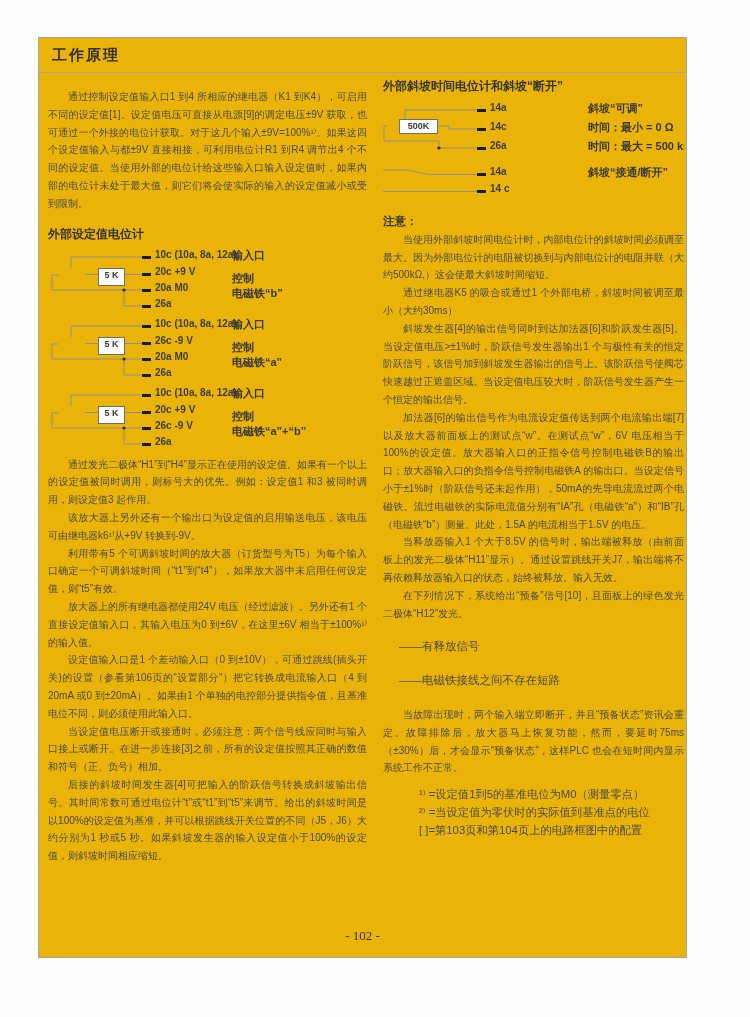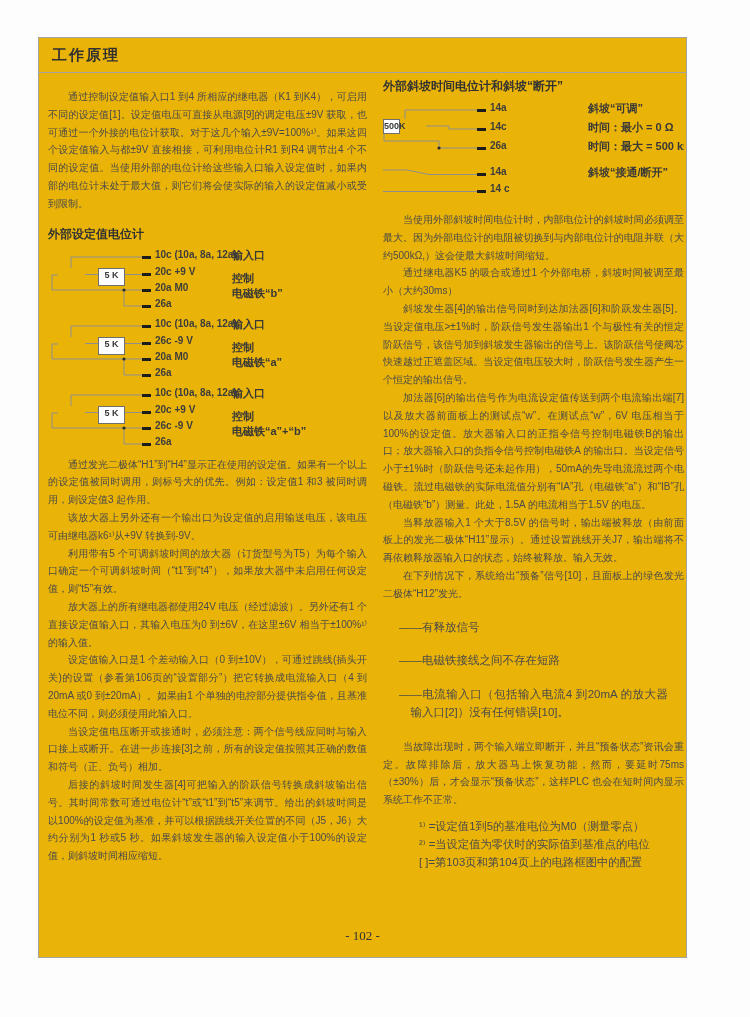--- a/index.html
+++ b/index.html
@@ -47,21 +47,21 @@
   .schem-ramp{height:102px;margin-top:7px;}
   .wires{position:absolute;left:0;top:0;}
   .wires polyline,.wires line{fill:none;stroke:#8f8f8f;stroke-width:1;}
   .wires circle{fill:#2a2a2a;stroke:none;}
   .potbox{
     position:absolute;border:1px solid #6f6f6f;background:#fefefe;
     font-size:9px;font-weight:700;color:#3a3a3a;text-align:center;
     box-sizing:border-box;
   }
   .pot-5k{left:10px;top:19px;width:27px;height:18px;line-height:13px;margin-left:40px;}
-  .pot-500k{left:0;top:17px;width:17px;height:15px;line-height:13px;}
+  .pot-500k{left:16px;top:17px;width:39px;height:15px;line-height:13px;}
   .pin{
     position:absolute;left:94px;padding-left:13px;
     font-size:10px;font-weight:700;color:#3d3d3d;white-space:nowrap;line-height:12px;
   }
   .term{position:absolute;left:0;top:7px;width:9px;height:3px;background:#1c1c1c;}
   .slabel{
     position:absolute;left:184px;font-size:11px;font-weight:700;color:#383838;
     white-space:nowrap;line-height:13px;
   }
   .slabel-ramp{left:172px;margin-left:33px;}
@@ -164,30 +164,30 @@
       <div class="pin" style="top:19px"><i class="term"></i><span>14c</span></div>
       <div class="pin" style="top:38px"><i class="term"></i><span>26a</span></div>
       <div class="pin" style="top:64px"><i class="term"></i><span>14a</span></div>
       <div class="pin" style="top:81px"><i class="term"></i><span>14 c</span></div>
       <div class="slabel slabel-ramp" style="top:0px">斜坡“可调”</div>
       <div class="slabel slabel-ramp" style="top:19px">时间：最小 = 0 Ω</div>
       <div class="slabel slabel-ramp" style="top:38px">时间：最大 = 500 kΩ</div>
       <div class="slabel slabel-ramp" style="top:64px">斜坡“接通/断开”</div>
     </div>
 
+    <p class="note-heading">注意：</p>
     <p class="para">当使用外部斜坡时间电位计时，内部电位计的斜坡时间必须调至最大。因为外部电位计的电阻被切换到与内部电位计的电阻并联（大约500kΩ,）这会使最大斜坡时间缩短。</p>
     <p class="para">通过继电器K5 的吸合或通过1 个外部电桥，斜坡时间被调至最小（大约30ms）</p>
     <p class="para">斜坡发生器[4]的输出信号同时到达加法器[6]和阶跃发生器[5]。当设定值电压&gt;±1%时，阶跃信号发生器输出1 个与极性有关的恒定阶跃信号，该信号加到斜坡发生器输出的信号上。该阶跃信号使阀芯快速越过正遮盖区域。当设定值电压较大时，阶跃信号发生器产生一个恒定的输出信号。</p>
     <p class="para">加法器[6]的输出信号作为电流设定值传送到两个电流输出端[7]以及放大器前面板上的测试点“w”。在测试点“w”，6V 电压相当于100%的设定值。放大器输入口的正指令信号控制电磁铁B的输出口；放大器输入口的负指令信号控制电磁铁A 的输出口。当设定信号小于±1%时（阶跃信号还未起作用），50mA的先导电流流过两个电磁铁。流过电磁铁的实际电流值分别有“IA”孔（电磁铁“a”）和“IB”孔（电磁铁“b”）测量。此处，1.5A 的电流相当于1.5V 的电压。</p>
     <p class="para">当释放器输入1 个大于8.5V 的信号时，输出端被释放（由前面板上的发光二极体“H11”显示）。通过设置跳线开关J7，输出端将不再依赖释放器输入口的状态，始终被释放。输入无效。</p>
     <p class="para">在下列情况下，系统给出“预备”信号[10]，且面板上的绿色发光二极体“H12”发光。</p>
 
     <p class="dash-item">——有释放信号</p>
     <p class="dash-item">——电磁铁接线之间不存在短路</p>
-    <p class="dash-item">——电流输入口（包括输入电流4 到20mA 的放大器输入口[2]）没有任何错误[10]。</p>
 
     <p class="para">当故障出现时，两个输入端立即断开，并且“预备状态”资讯会重定。故障排除后，放大器马上恢复功能，然而，要延时75ms（±30%）后，才会显示“预备状态”，这样PLC 也会在短时间内显示系统工作不正常。</p>
 
     <div class="footnotes">
       <div>¹⁾ =设定值1到5的基准电位为M0（测量零点）</div>
       <div>²⁾ =当设定值为零伏时的实际值到基准点的电位</div>
       <div>[ ]=第103页和第104页上的电路框图中的配置</div>
     </div>
   </div>
 </div>

